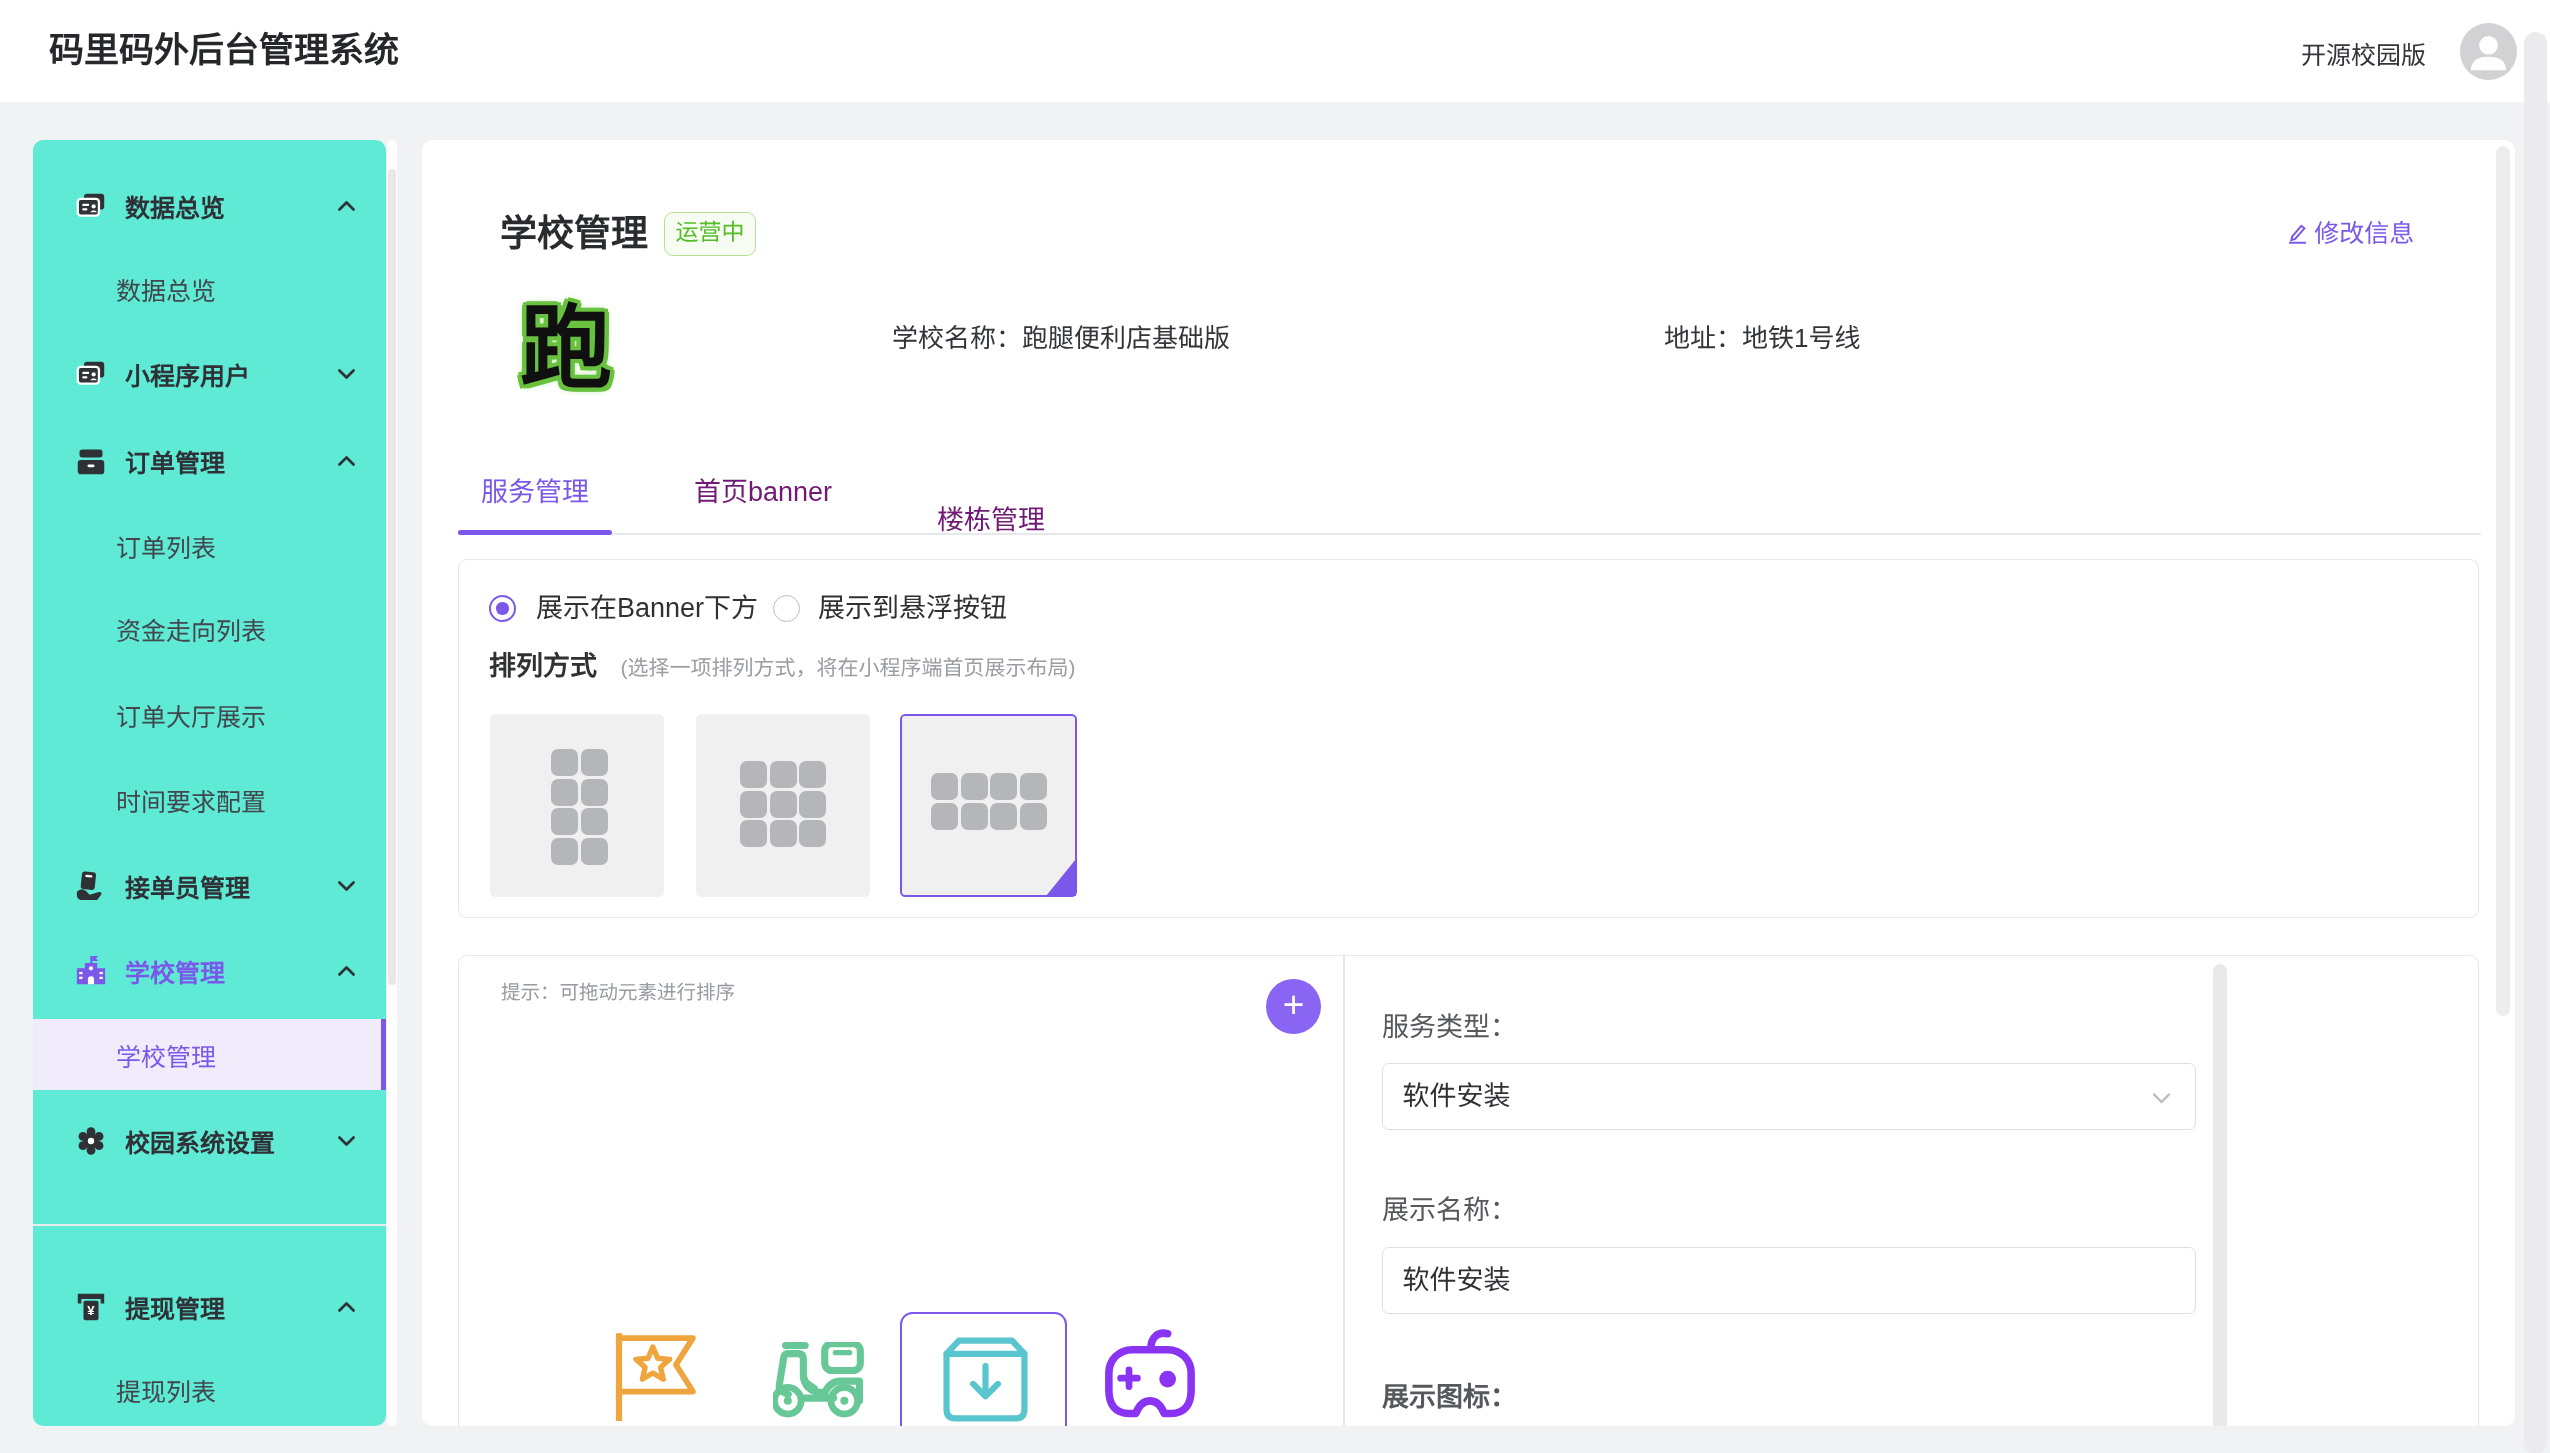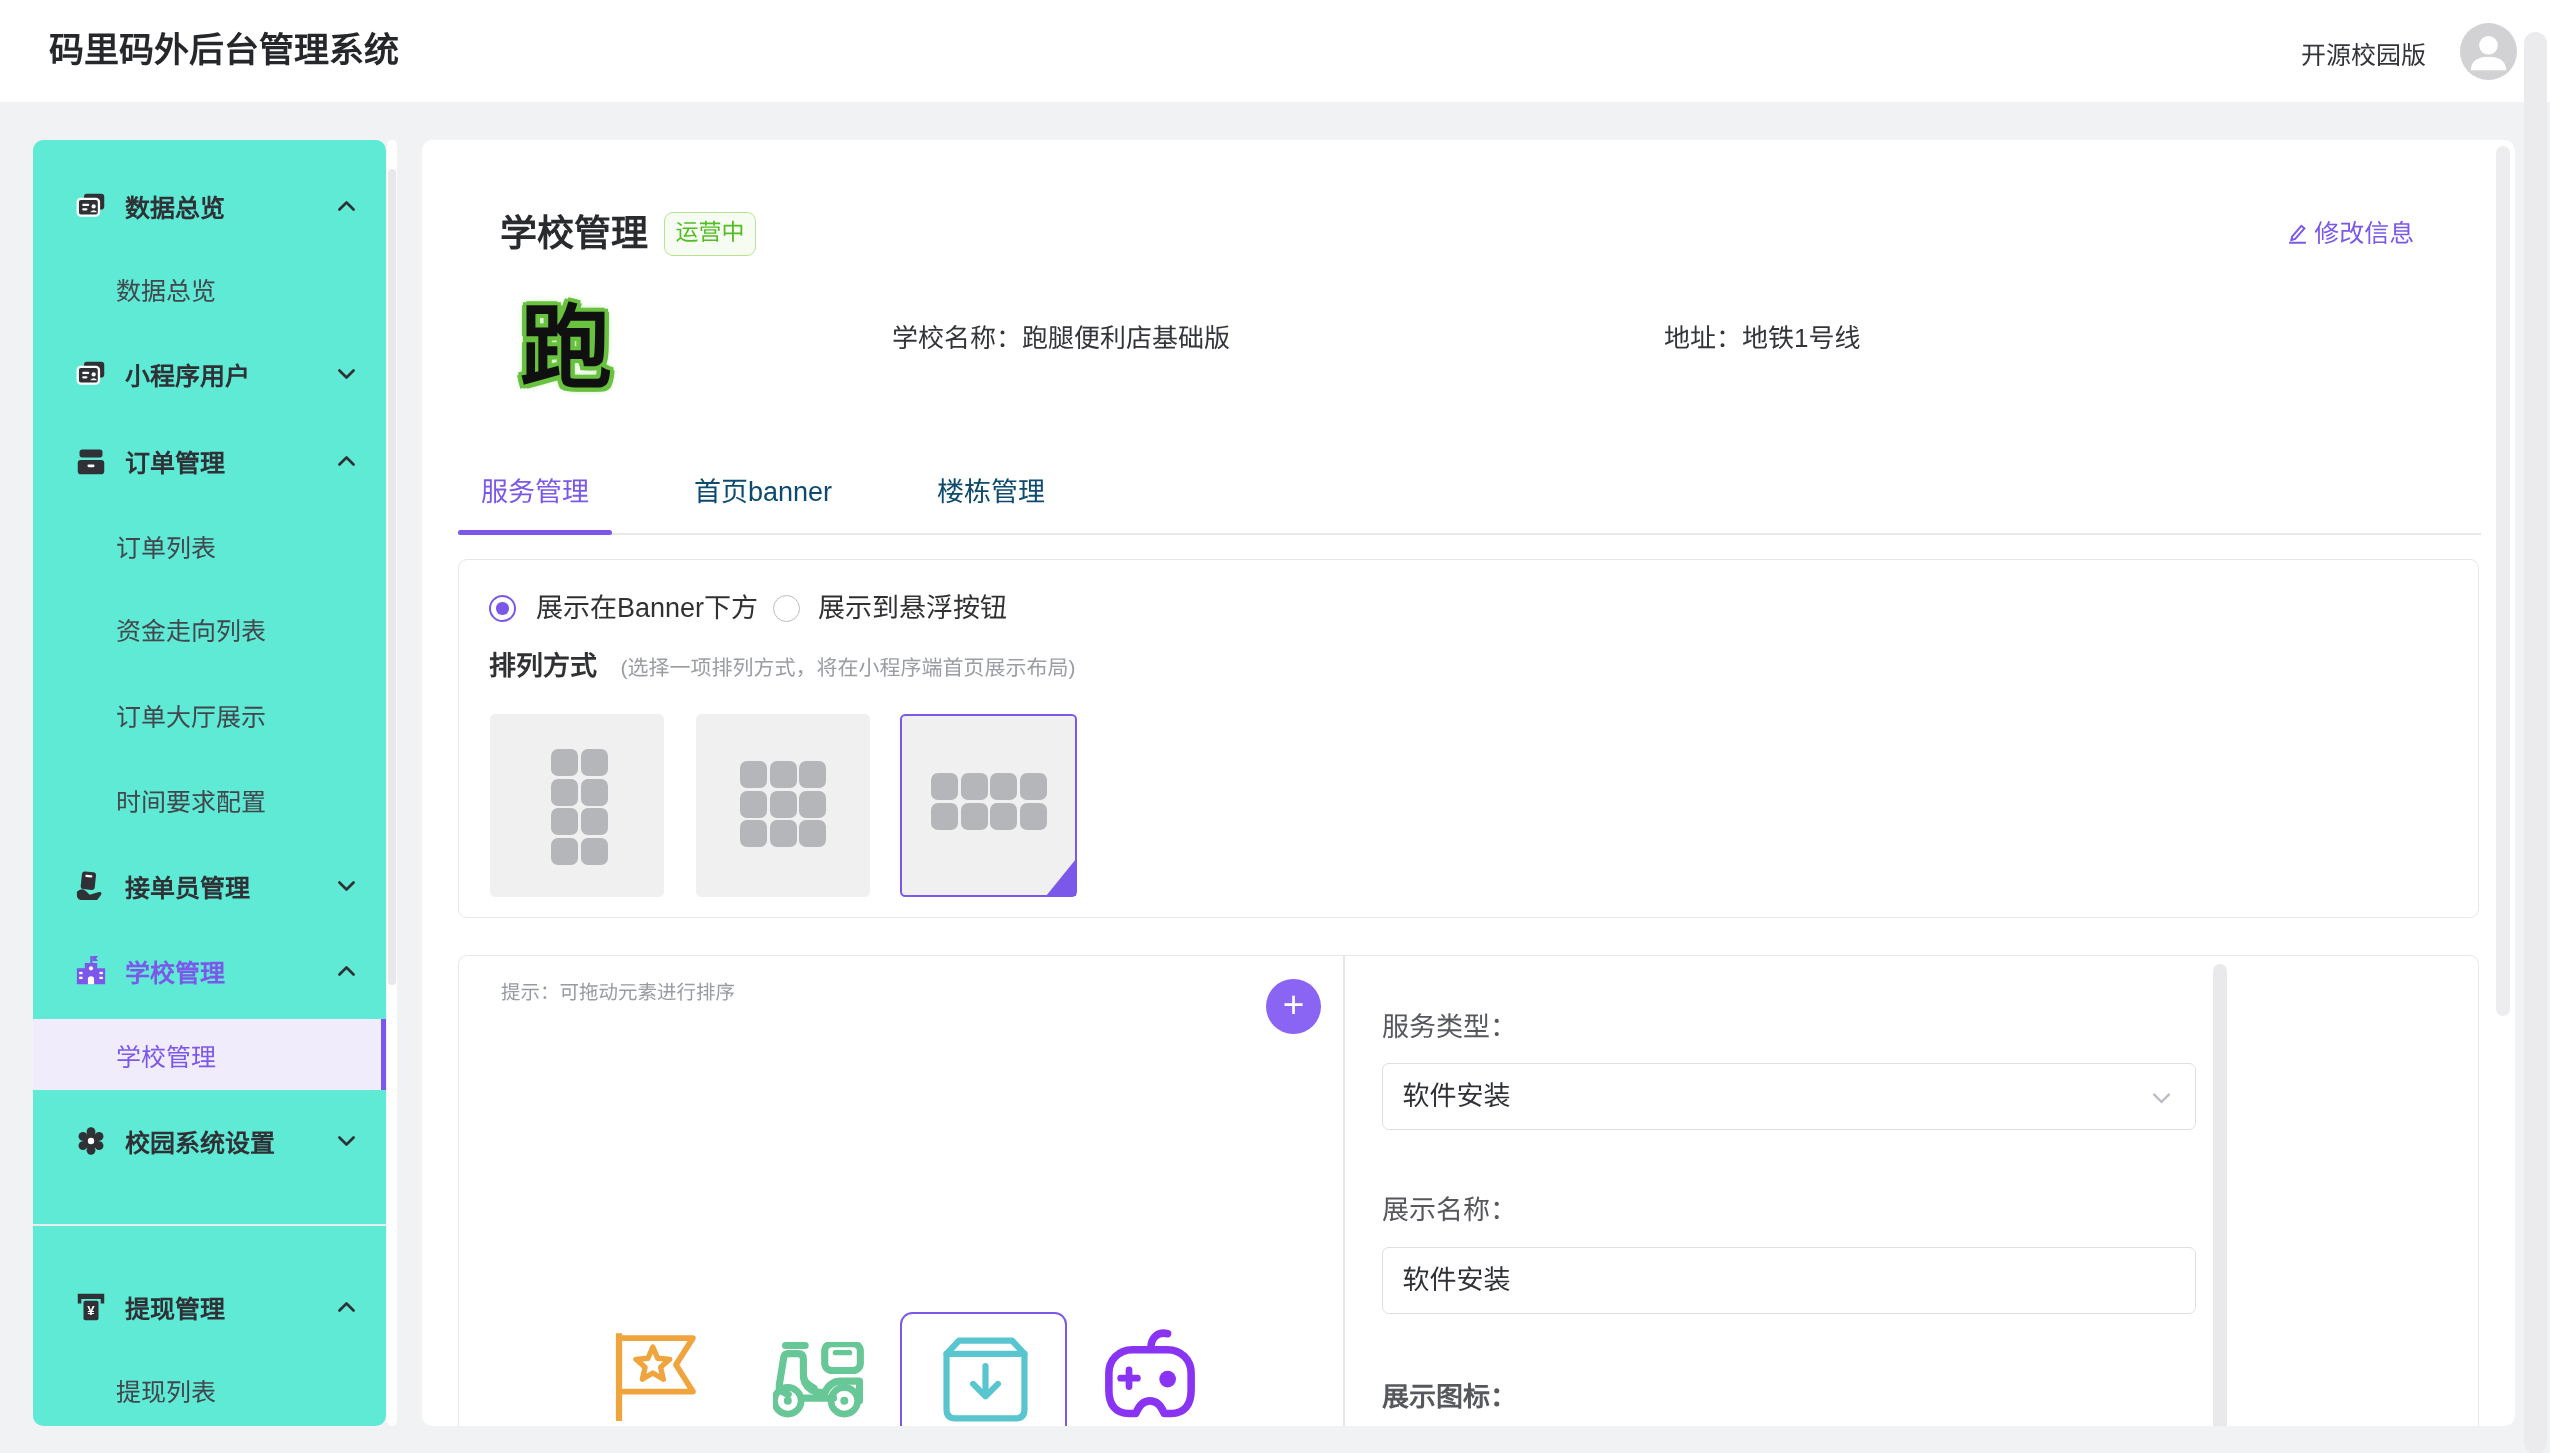--- a/index.html
+++ b/index.html
@@ -41,24 +41,24 @@
   .tag { position:absolute; left:242px; top:72px; width:92px; height:44px; border:1.8px solid #b9e192; background:#f7fcf2; border-radius:9px; color:#53bd26; font-size:23px; text-align:center; line-height:39px; }
   .editlink { position:absolute; left:1864px; top:81px; color:#7b58ea; font-size:25px; line-height:25px; white-space:nowrap; }
   .editlink svg { vertical-align:-2.7px; margin-right:5.3px; }
   .logo { position:absolute; left:98px; top:162px; font-size:92px; line-height:92px; font-weight:900; color:#101010; font-family:"Liberation Sans",sans-serif;
           text-shadow:4.4px 0 0 #69c23f,-4.4px 0 0 #69c23f,0 4.4px 0 #69c23f,0 -4.4px 0 #69c23f,3.5px 3.5px 0 #69c23f,-3.5px -3.5px 0 #69c23f,3.5px -3.5px 0 #69c23f,-3.5px 3.5px 0 #69c23f,0 0 8px #69c23f; }
   .schname { position:absolute; left:470px; top:177px; font-size:26px; color:#33353a; }
   .schaddr { position:absolute; left:1242px; top:177px; font-size:26px; color:#33353a; }
 
   
   .tabline { position:absolute; left:36px; top:393px; width:2023px; height:1.8px; background:#e7e8ea; }
-  .tab { position:absolute; top:330px; height:35px; font-size:27px; color:#0c4a6e; text-align:center; width:154px; }
+  .tab { position:absolute; top:330px; height:35px; font-size:27px; color:#701a75; text-align:center; width:154px; }
   .tab.t1 { left:36px;  color:#7b58ea; font-weight:500; }
   .tab.t2 { left:264px; }
-  .tab.t3 { left:492px; }
+  .tab.t3 { left:492px;margin-top:28px; }
   .tabunderline { position:absolute; left:36px; top:390px; width:154px; height:5.3px; border-radius:2.7px; background:#7b58ea; }
 
   
   #panel1 { position:absolute; left:36px; top:419px; width:2021px; height:359px; border:1.8px solid #e6e7e9; border-radius:9px; }
   .radio-outer { position:absolute; width:27px; height:27px; border-radius:50%; }
   .radio-on  { left:30px; top:35px; border:2.7px solid #7b58ea; }
   .radio-on::after { content:""; position:absolute; left:50%; top:50%; width:12.4px; height:12.4px; margin:-6.2px 0 0 -6.2px; border-radius:50%; background:#7b58ea; }
   .radio-off { left:314px; top:35px; border:1.8px solid #b9bcc2; background:#fff; }
   .rlabel { position:absolute; top:35px; font-size:27px; color:#303133; line-height:27px; }
   .rl1 { left:77px; }

